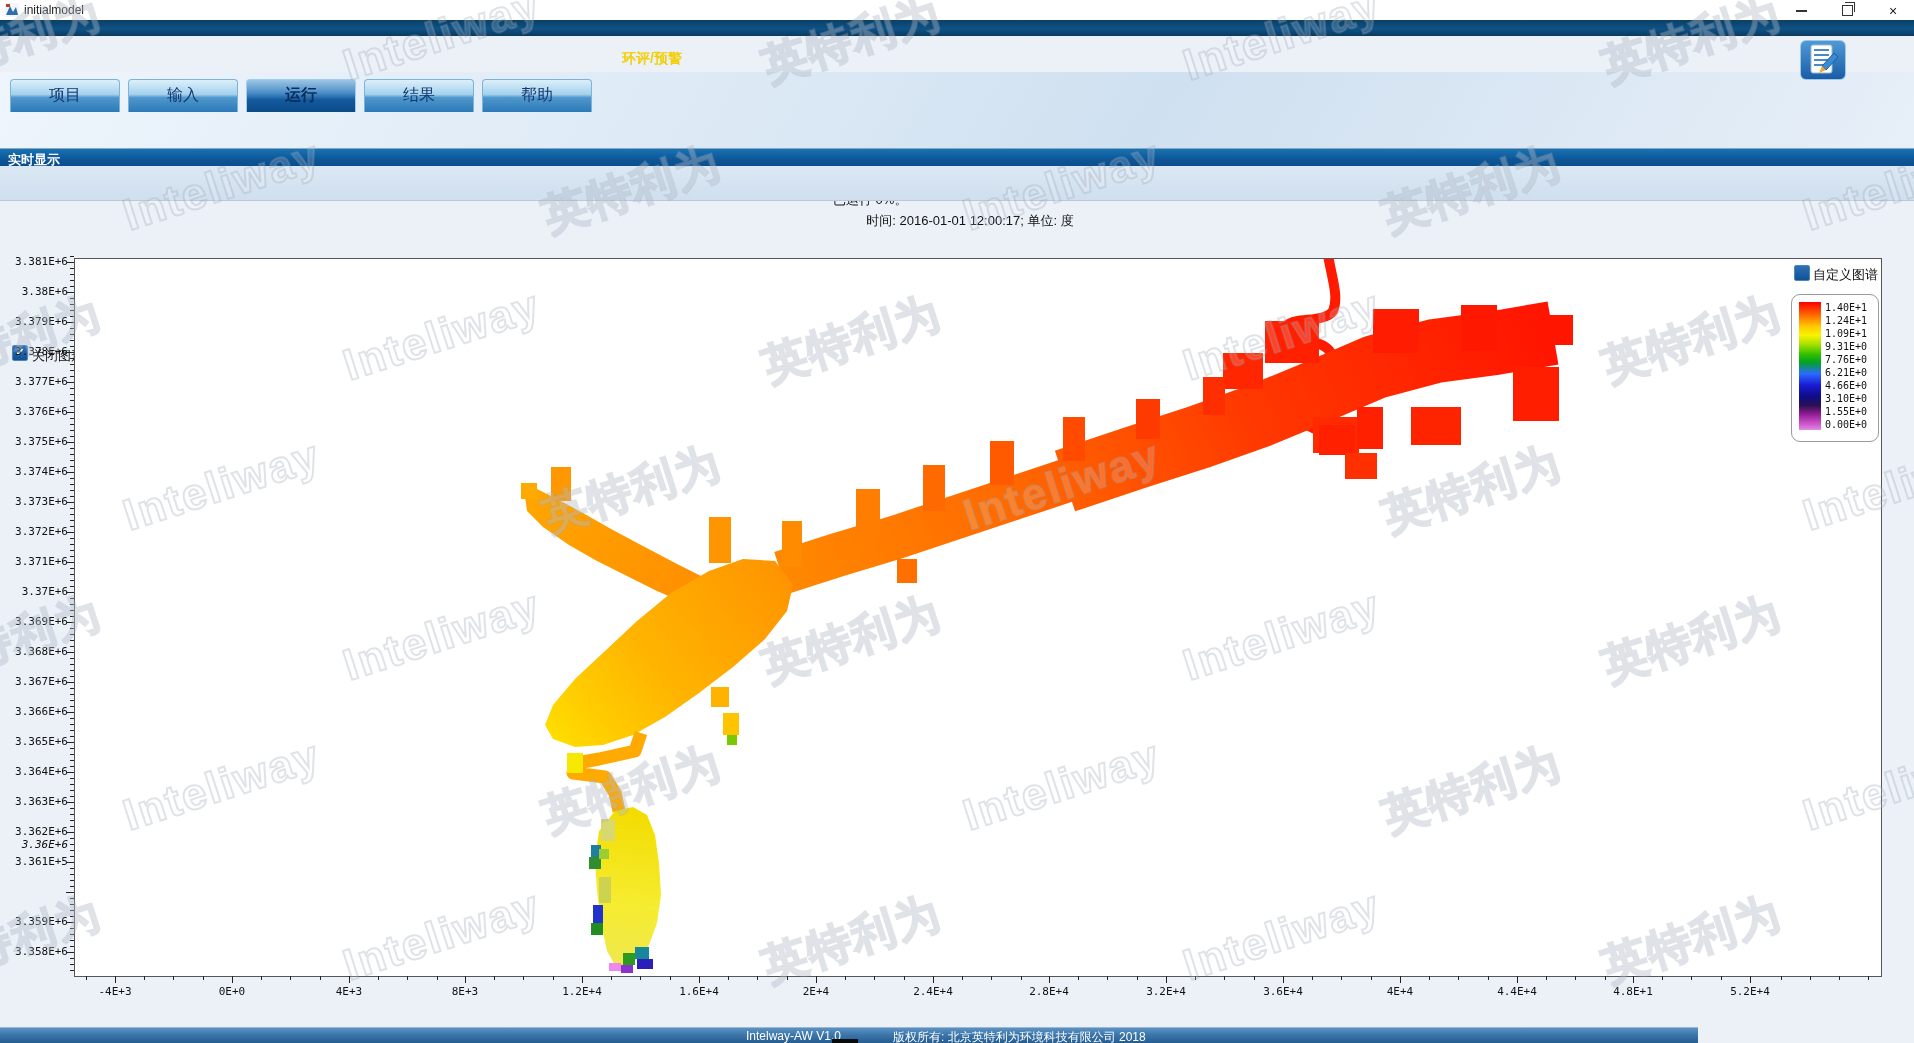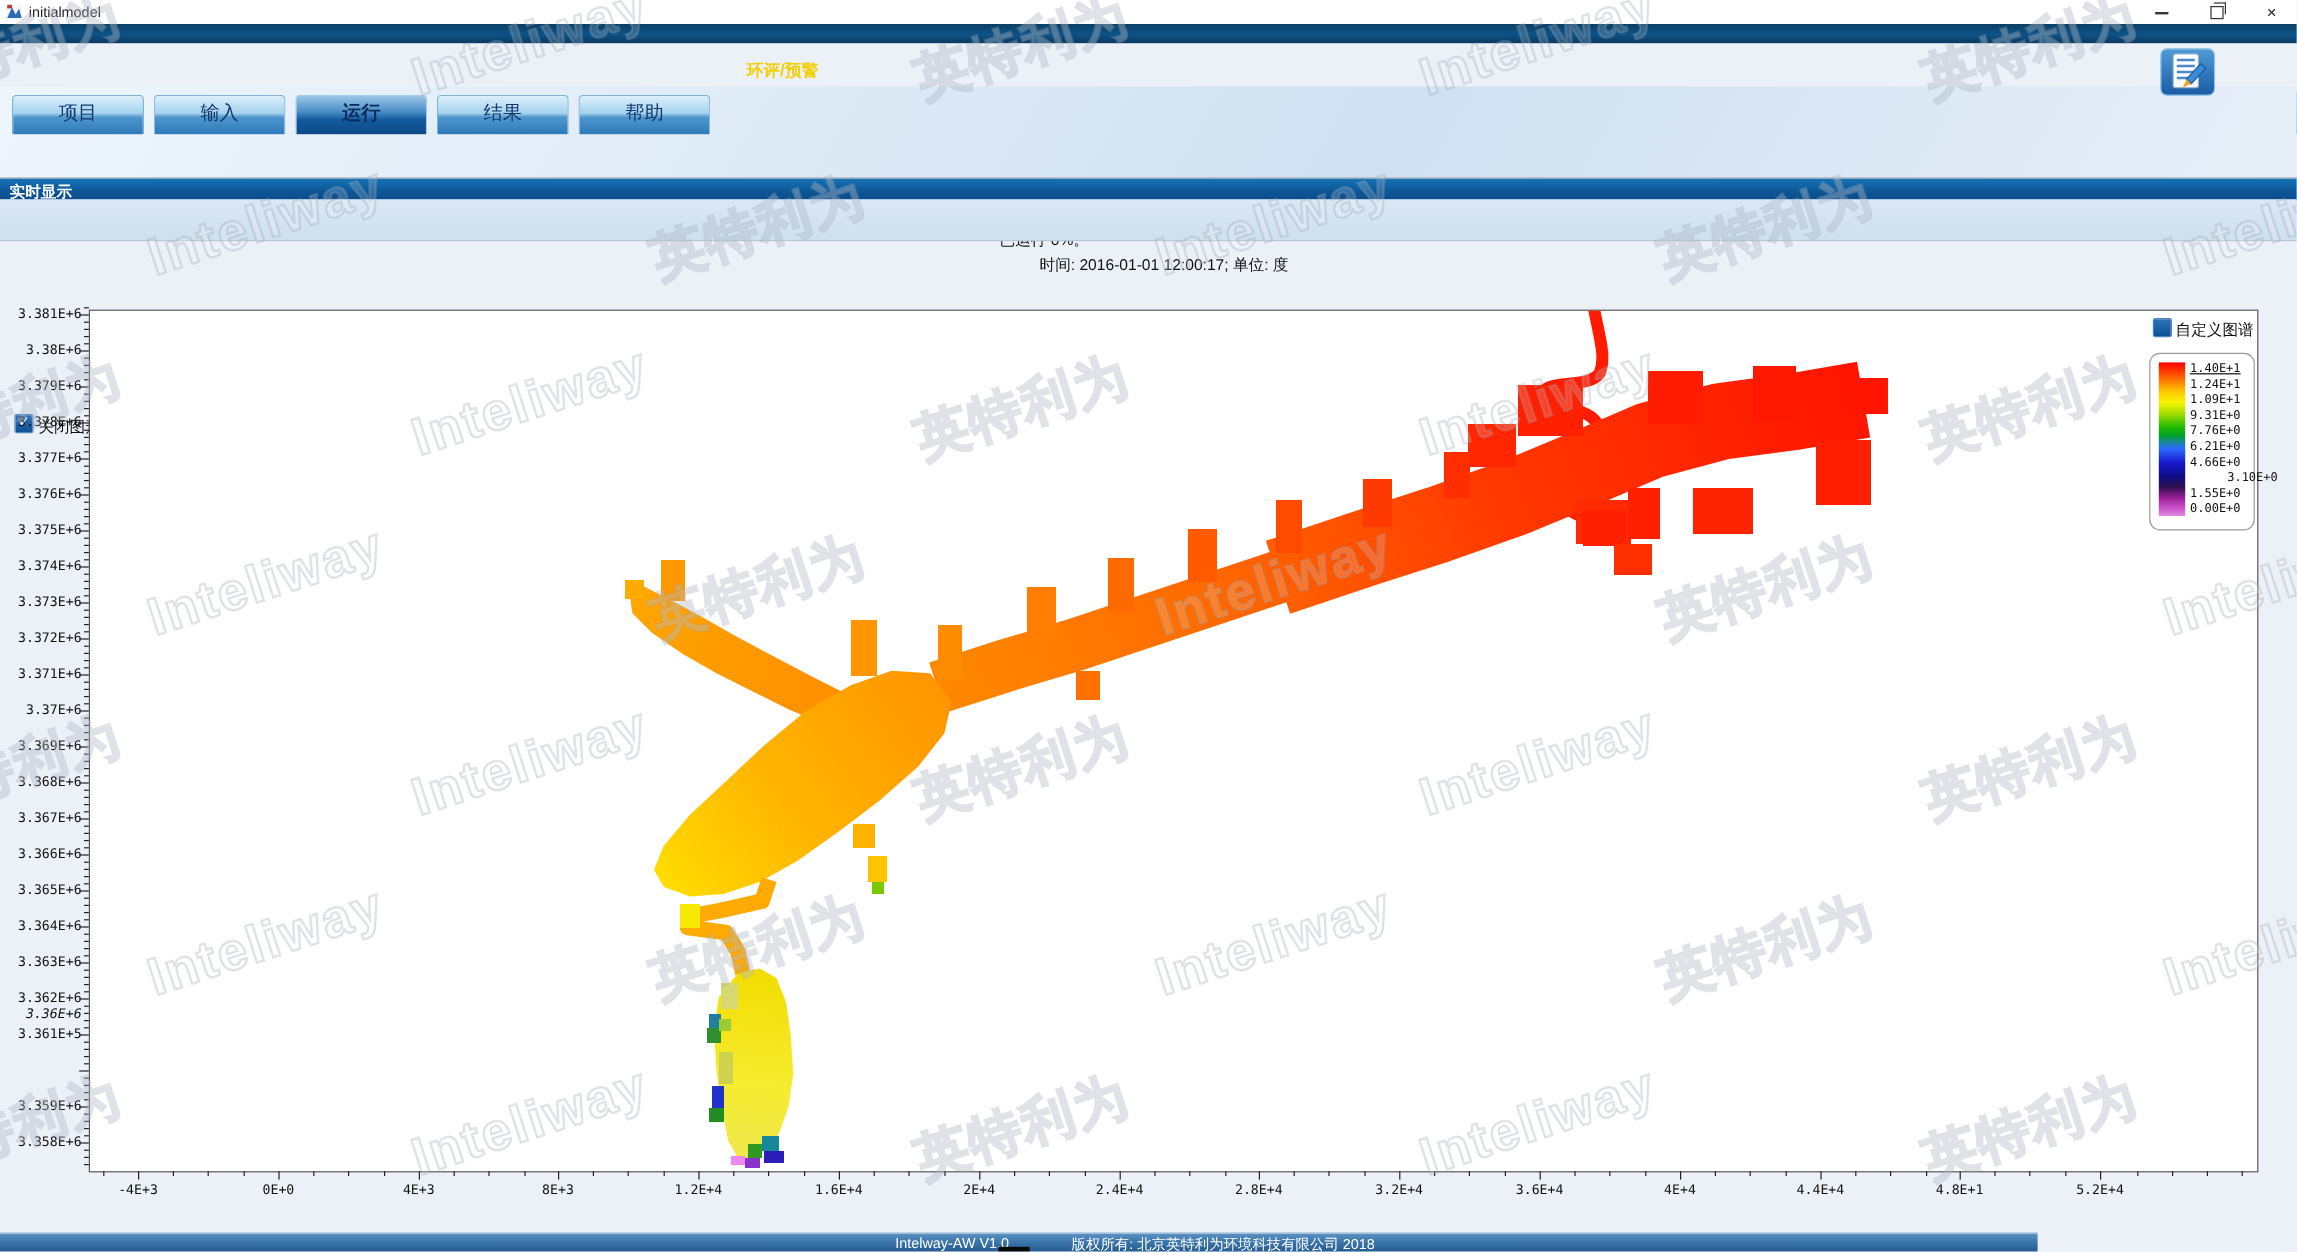--- a/index.html
+++ b/index.html
@@ -494,28 +494,28 @@
     <div class="tickmark" style="left: 1810px; top: 976px; width: 1px; height: 4px;"></div>
     <div class="tickmark" style="left: 1839px; top: 976px; width: 1px; height: 4px;"></div>
     <div class="tickmark" style="left: 1868px; top: 976px; width: 1px; height: 4px;"></div>
   </div>
 
 <div class="checkbox" id="legend-bg-check"></div>
 <span id="legend-bg-label">自定义图谱</span>
 <div class="abs" id="legend-box"></div>
 <div class="abs" id="legend-colorbar"></div>
 <div id="legend-scale">
-    <div class="legend-val" style="top: 301px; text-decoration: underline;">1.40E+1</div>
+    <div class="legend-val" style="top: 301px;">1.40E+1</div>
     <div class="legend-val" style="top: 314px;">1.24E+1</div>
     <div class="legend-val" style="top: 327px;">1.09E+1</div>
     <div class="legend-val" style="top: 340px;">9.31E+0</div>
     <div class="legend-val" style="top: 353px;">7.76E+0</div>
     <div class="legend-val" style="top: 366px;">6.21E+0</div>
     <div class="legend-val" style="top: 379px;">4.66E+0</div>
-    <div class="legend-val" style="top: 392px; margin-left: 31px;">3.10E+0</div>
+    <div class="legend-val" style="top: 392px;">3.10E+0</div>
     <div class="legend-val" style="top: 405px;">1.55E+0</div>
     <div class="legend-val" style="top: 418px;">0.00E+0</div>
   </div>
 
 <div class="abs" id="statusbar">
   <span style="left:746px">Intelway-AW  V1.0</span>
   <span style="left:893px">版权所有: 北京英特利为环境科技有限公司 2018</span>
 </div>
 <div class="abs" style="left:832px;top:1039px;width:26px;height:4px;background:#0a0a0a"></div>
 

